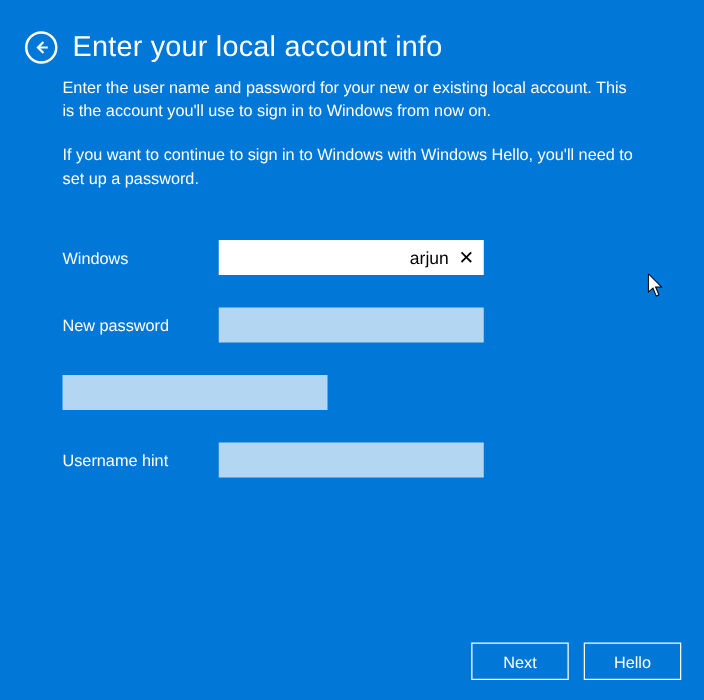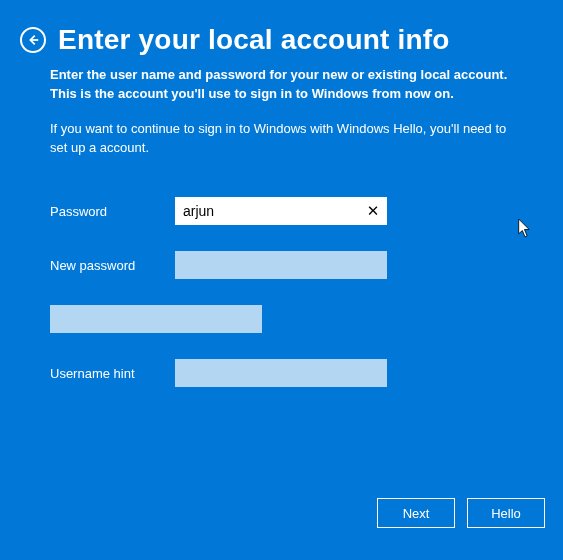--- a/index.html
+++ b/index.html
@@ -35,31 +35,30 @@
     align-items: center;
     justify-content: center;
     flex-shrink: 0;
   }
   .back-button svg {
     width: 14px;
     height: 14px;
     display: block;
   }
   .title {
-    font-size: 28px;
-    font-weight: 700;
+    font-size: 23px;
+    font-weight: 400;
     color: #ffffff;
     letter-spacing: 0.2px;
   }
   .description {
     font-size: 13px;
     line-height: 1.45;
     margin-bottom: 16px;
     color: #ffffff;
-    font-weight: bold;
   }
   .description2 {
     font-size: 13px;
     line-height: 1.45;
     color: #ffffff;
     margin-bottom: 40px;
   }
   .form-row {
     display: flex;
     align-items: center;
@@ -79,20 +78,21 @@
     height: 28px;
     border: none;
     padding: 0 28px 0 8px;
     font-size: 14px;
     font-family: inherit;
     outline: none;
   }
   .input-white {
     background: #ffffff;
     color: #000000;
+    text-align: right;
   }
   .input-blue {
     background: #B3D6F3;
     color: #000000;
   }
   .clear-btn {
     position: absolute;
     right: 4px;
     top: 50%;
     transform: translateY(-50%);
@@ -100,21 +100,21 @@
     height: 20px;
     display: flex;
     align-items: center;
     justify-content: center;
     color: #000000;
     font-size: 15px;
     font-weight: 400;
   }
   .footer {
     position: absolute;
-    bottom: 32px;
+    bottom: 16px;
     right: 18px;
     display: flex;
     gap: 12px;
   }
   .btn {
     min-width: 78px;
     height: 30px;
     background: transparent;
     border: 1.5px solid #ffffff;
     color: #ffffff;
@@ -141,24 +141,24 @@
     <div class="back-button">
       <svg viewBox="0 0 16 16" fill="none" stroke="#ffffff" stroke-width="2">
         <path d="M10 3 L5 8 L10 13"></path>
         <path d="M5 8 L14 8"></path>
       </svg>
     </div>
     <h1 class="title">Enter your local account info</h1>
   </div>
 
   <p class="description">Enter the user name and password for your new or existing local account. This is the account you'll use to sign in to Windows from now on.</p>
-  <p class="description2">If you want to continue to sign in to Windows with Windows Hello, you'll need to set up a account.</p>
+  <p class="description2">If you want to continue to sign in to Windows with Windows Hello, you'll need to set up a password.</p>
 
   <div class="form-row">
-    <div class="form-label">Password</div>
+    <div class="form-label">Windows</div>
     <div class="input-wrap">
       <input type="text" class="text-input input-white" value="arjun" style="">
       <div class="clear-btn">
         <span>✕</span>
       </div>
     </div>
   </div>
 
   <div class="form-row">
     <div class="form-label">New password</div>

